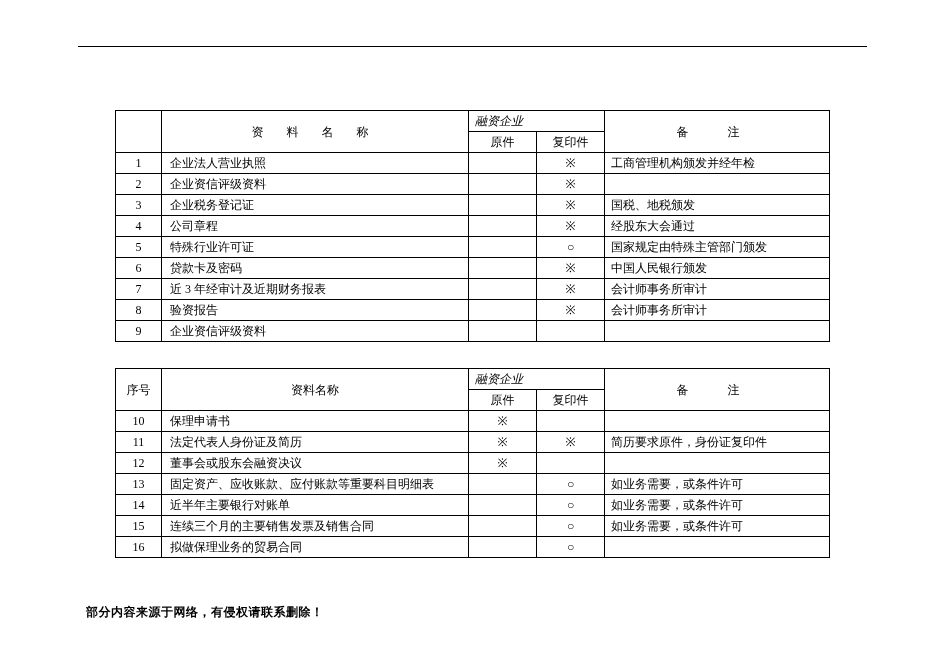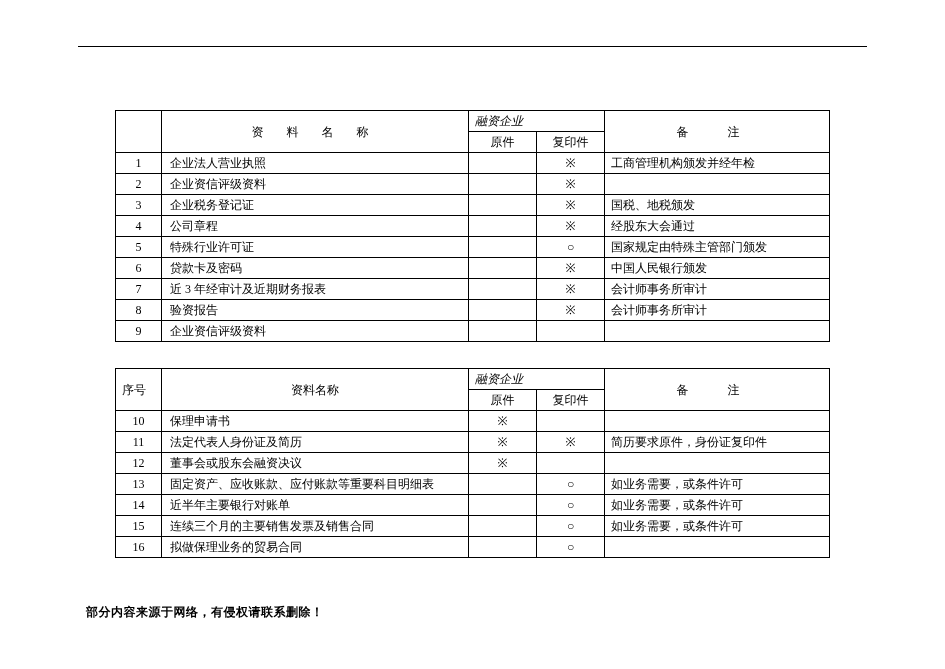--- a/index.html
+++ b/index.html
@@ -51,21 +51,21 @@
       position: absolute;
       bottom: 48px;
       left: 78px;
       font-size: 12px;
       font-weight: bold;
       letter-spacing: 0.5px;
       margin-left: 8px;
     }
     th { font-weight: normal; }
     
-    .col-seq-head { width:46px; text-align:left; }
+    .col-seq-head { width:46px; text-align:center; }
     .col-name2-head { text-align:center; }
     .table1 .head-remark, .table2 .head-remark { text-align:center; }
   </style>
 </head>
 <body>
 
 <div class="page-rule-top"></div>
 
 <div class="content">
 

